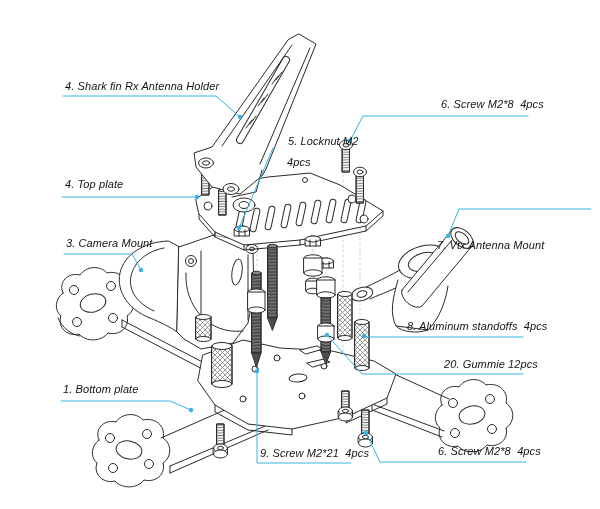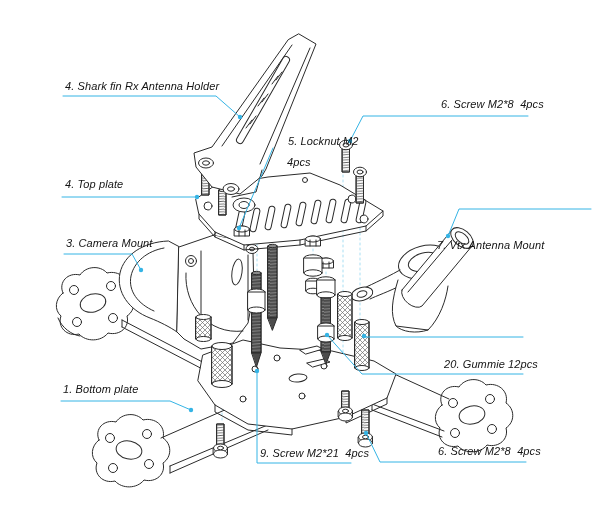--- a/index.html
+++ b/index.html
@@ -328,17 +328,18 @@
 </svg>
 
 <div class="lbl" style="left:63px;top:383px;text-align:right;">1. Bottom plate</div>
 <div class="lbl" style="left:66px;top:237px;">3. Camera Mount</div>
 <div class="lbl" style="left:65px;top:178px;">4. Top plate</div>
 <div class="lbl" style="left:65px;top:80px;">4. Shark fin Rx Antenna Holder</div>
 <div class="lbl" style="left:288px;top:135px;">5. Locknut M2</div>
 <div class="lbl" style="left:287px;top:156px;">4pcs</div>
 <div class="lbl" style="left:441px;top:98px;">6. Screw M2*8  4pcs</div>
 <div class="lbl" style="left:437px;top:191px;margin-top:48px;">7. Vtx Antenna Mount</div>
+<div class="lbl" style="left:407px;top:320px;">8. Aluminum standoffs  4pcs</div>
 <div class="lbl" style="left:444px;top:358px;">20. Gummie 12pcs</div>
 <div class="lbl" style="left:260px;top:447px;">9. Screw M2*21  4pcs</div>
 <div class="lbl" style="left:438px;top:445px;">6. Screw M2*8  4pcs</div>
 
 </div>
 
 </body></html>

